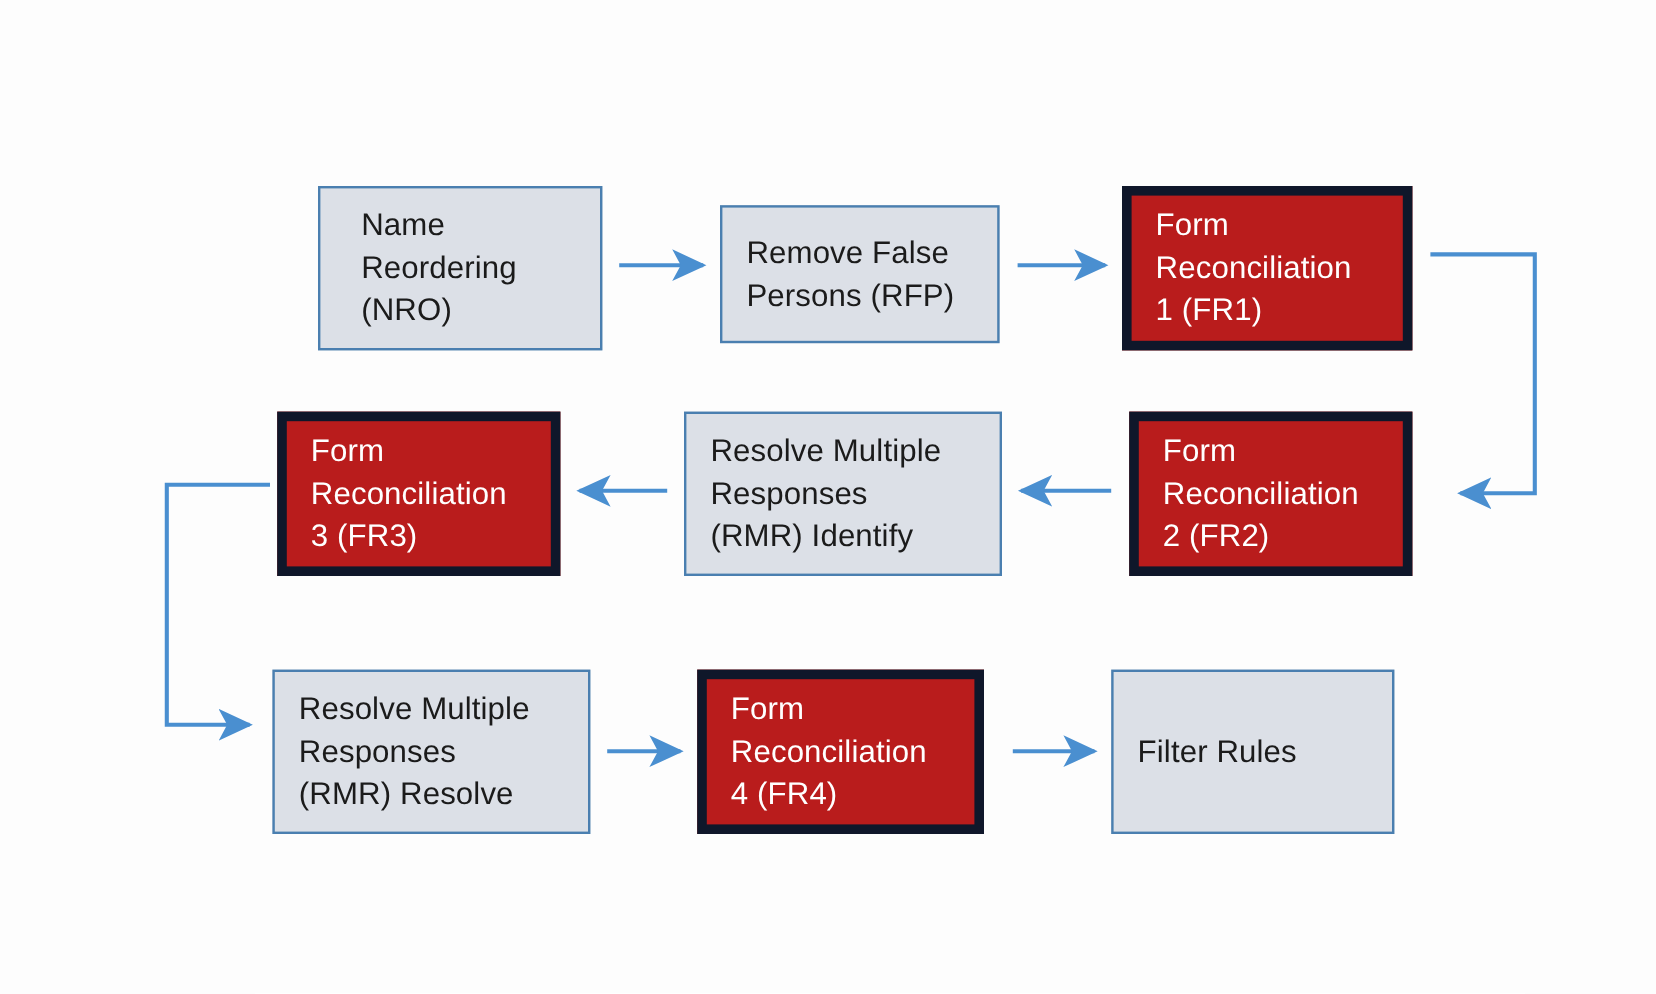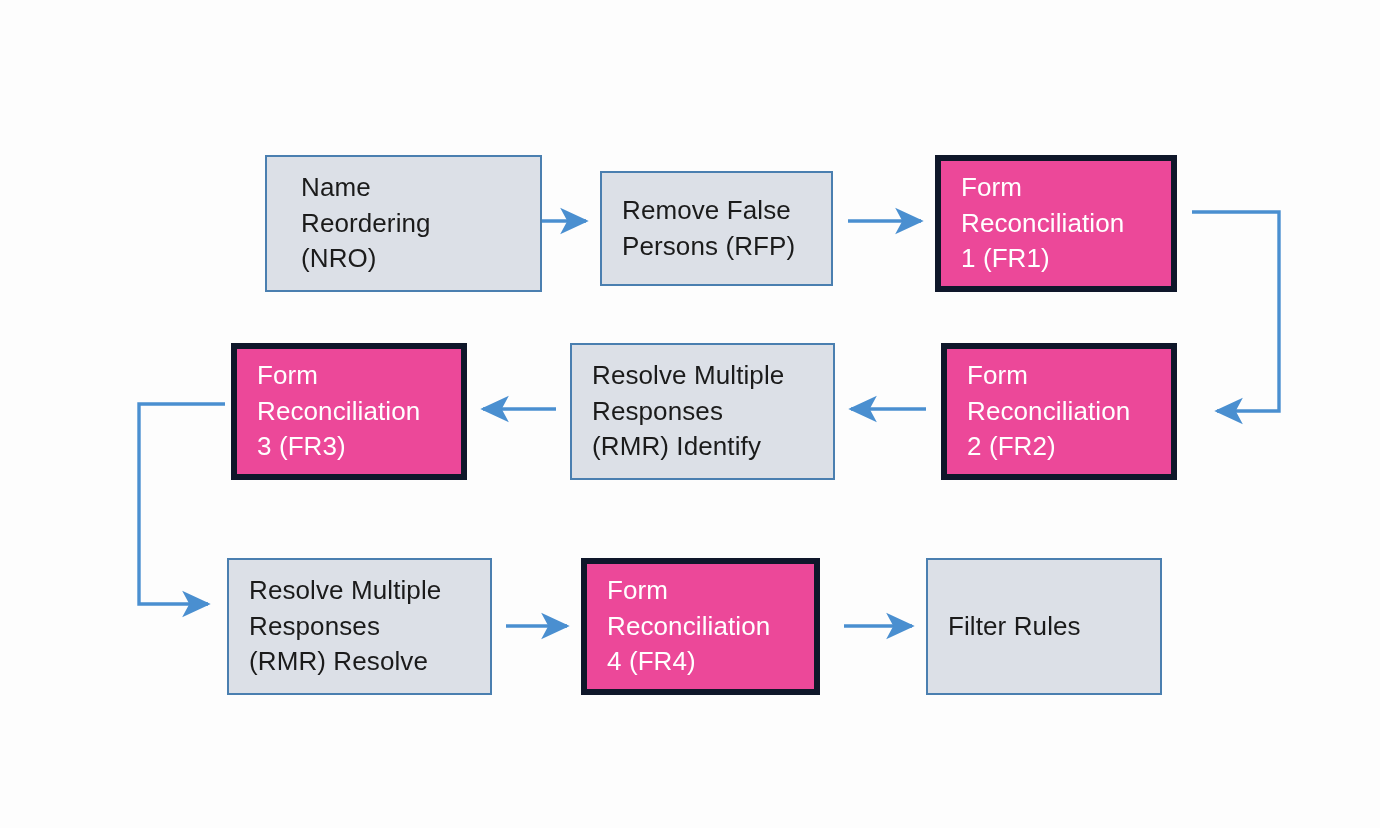--- a/index.html
+++ b/index.html
@@ -30,22 +30,22 @@
     line-height: 1.37;
     letter-spacing: 0.1px;
     white-space: pre-line;
   }
   .node.grey {
     background: #dce0e7;
     border: 2px solid #4a7fb0;
     color: #1b1b1b;
   }
   .node.blue {
-    background: #ec4899;
-    border: 6px solid #0f172a;
+    background: #b91c1c;
+    border: 8px solid #0f172a;
     color: #ffffff;
   }
   .node-label {
     display: block;
     white-space: pre-line;
   }
   .conn {
     position: absolute;
     top: 0;
     left: 0;
@@ -92,21 +92,21 @@
 
     <g>
       <line x1="506" y1="626" x2="567" y2="626" stroke="#4a8fd0" stroke-width="3.4" marker-end="url(#arrowR)"></line>
     </g>
 
     <g>
       <line x1="844" y1="626" x2="912" y2="626" stroke="#4a8fd0" stroke-width="3.4" marker-end="url(#arrowR)"></line>
     </g>
   </svg>
 
-  <div class="node grey" style="left:265px; top:155px; width:277px; height:137px;padding-left:34px;">
+  <div class="node grey" style="left:265px; top:155px; width:237px; height:137px;padding-left:34px;">
     <span class="node-label">Name
 Reordering
 (NRO)</span>
   </div>
 
   <div class="node grey" style="left:600px; top:155px; width:233px; height:115px;margin-top:16px;">
     <span class="node-label">Remove False
 Persons (RFP)</span>
   </div>
 

